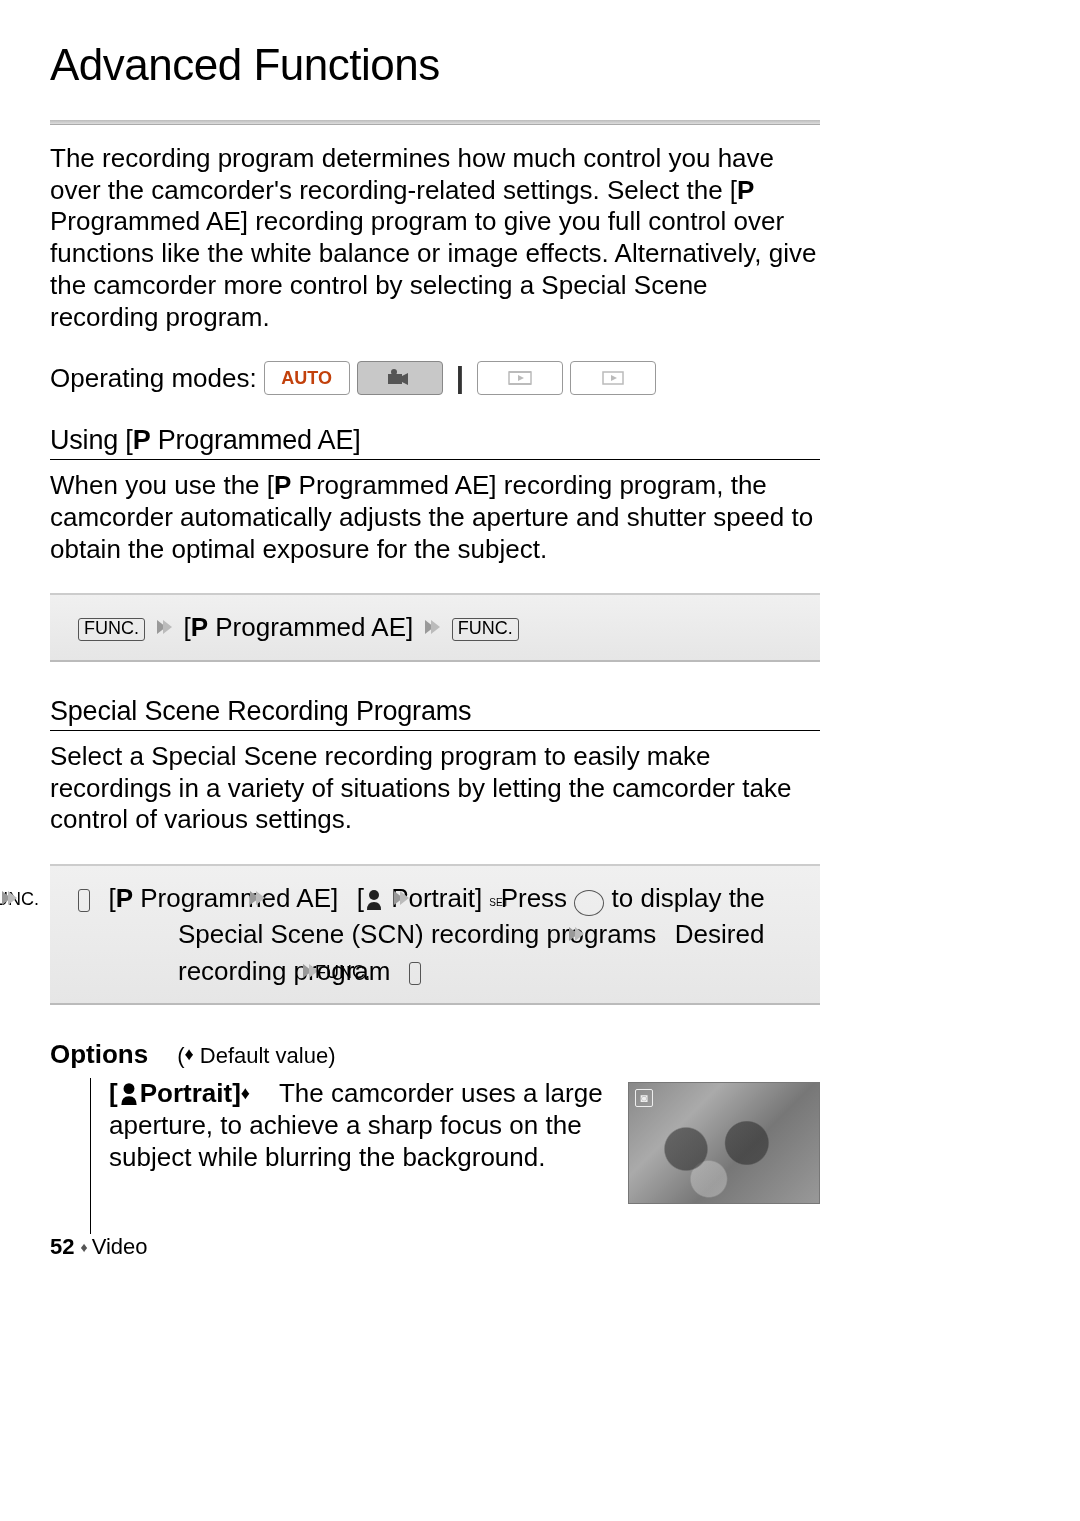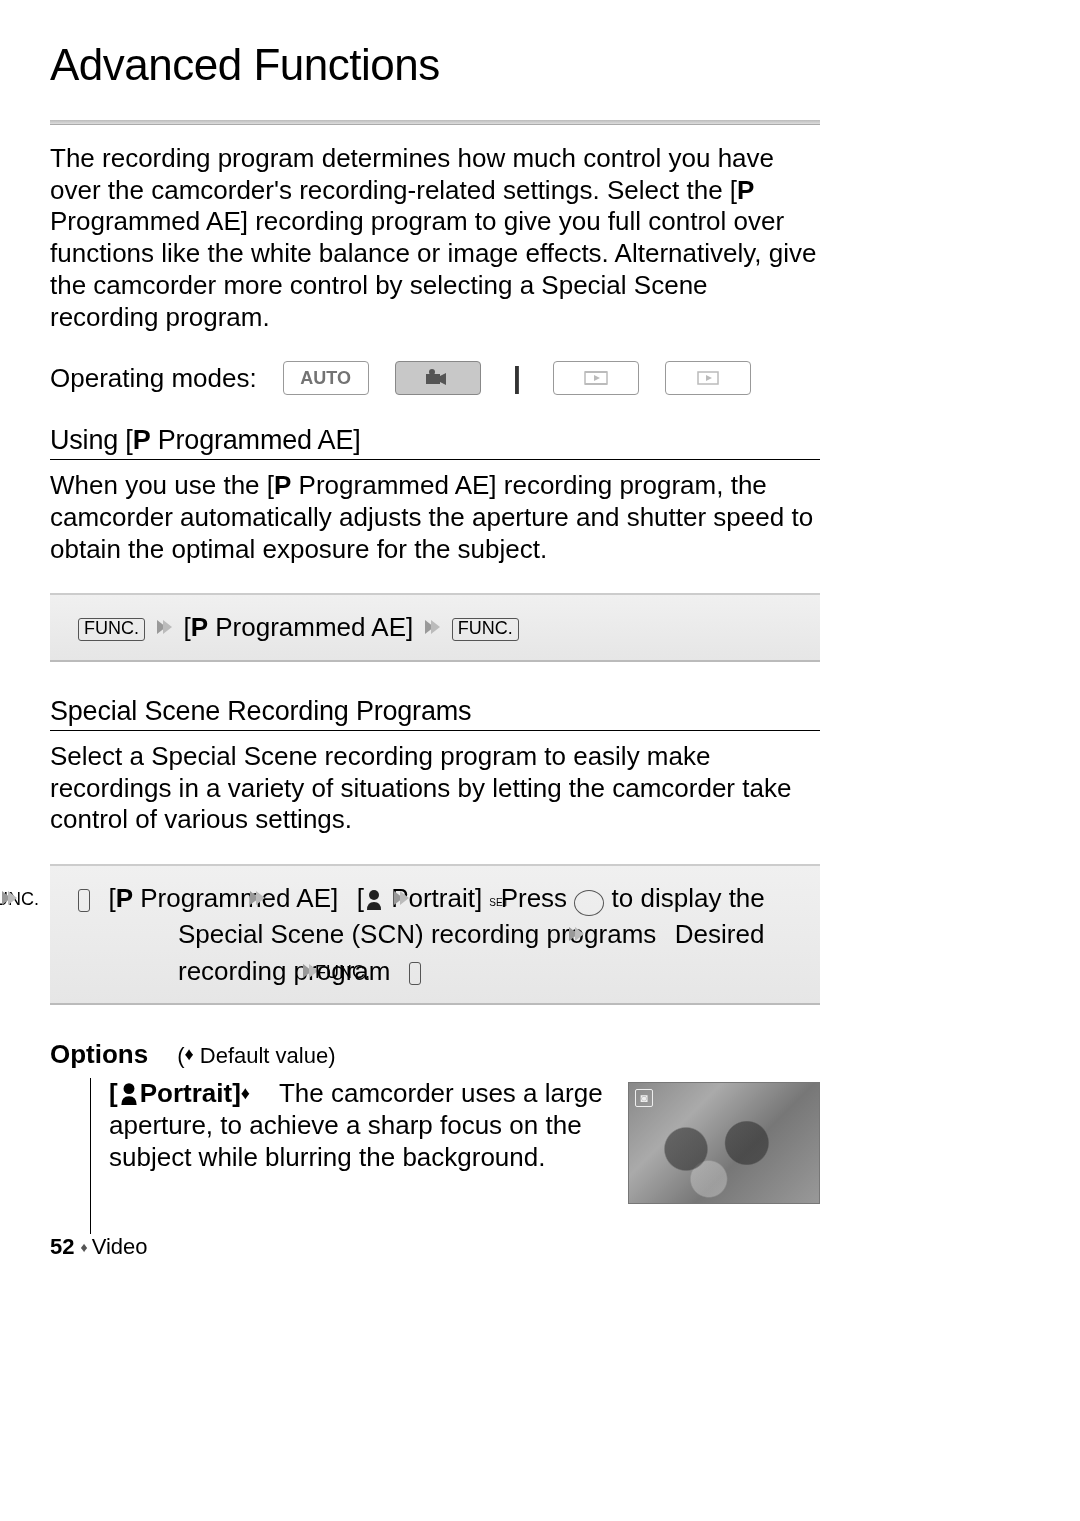--- a/index.html
+++ b/index.html
@@ -36,33 +36,33 @@
     margin: 0 0 28px 0;
   }
   .body-text {
     font-size: 26px;
     line-height: 1.22;
     margin: 0 0 28px 0;
   }
   .op-modes-row {
     display: flex;
     align-items: center;
-    gap: 26px;
+    gap: 7px;
     margin-bottom: 30px;
     font-size: 26px;
   }
   .mode-box {
     display: inline-flex;
     align-items: center;
     justify-content: center;
     min-width: 72px;
     height: 32px;
     border: 1.5px solid #999;
     border-radius: 4px;
-    color: #737373;
+    color: #c2410c;
     font-weight: bold;
     font-size: 18px;
     padding: 0 6px;
   }
   .mode-box.active {
     background: #c8c8c8;
     color: #555;
     border-color: #888;
   }
   .mode-sep {

